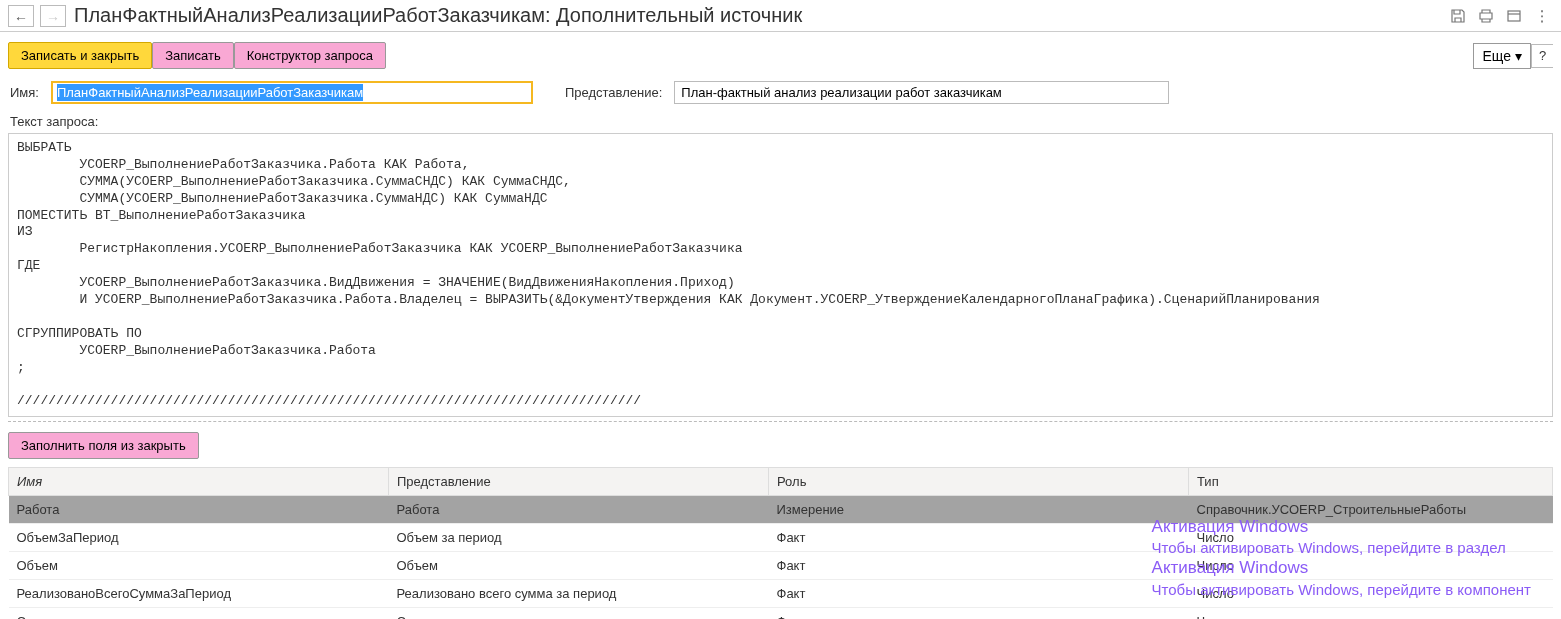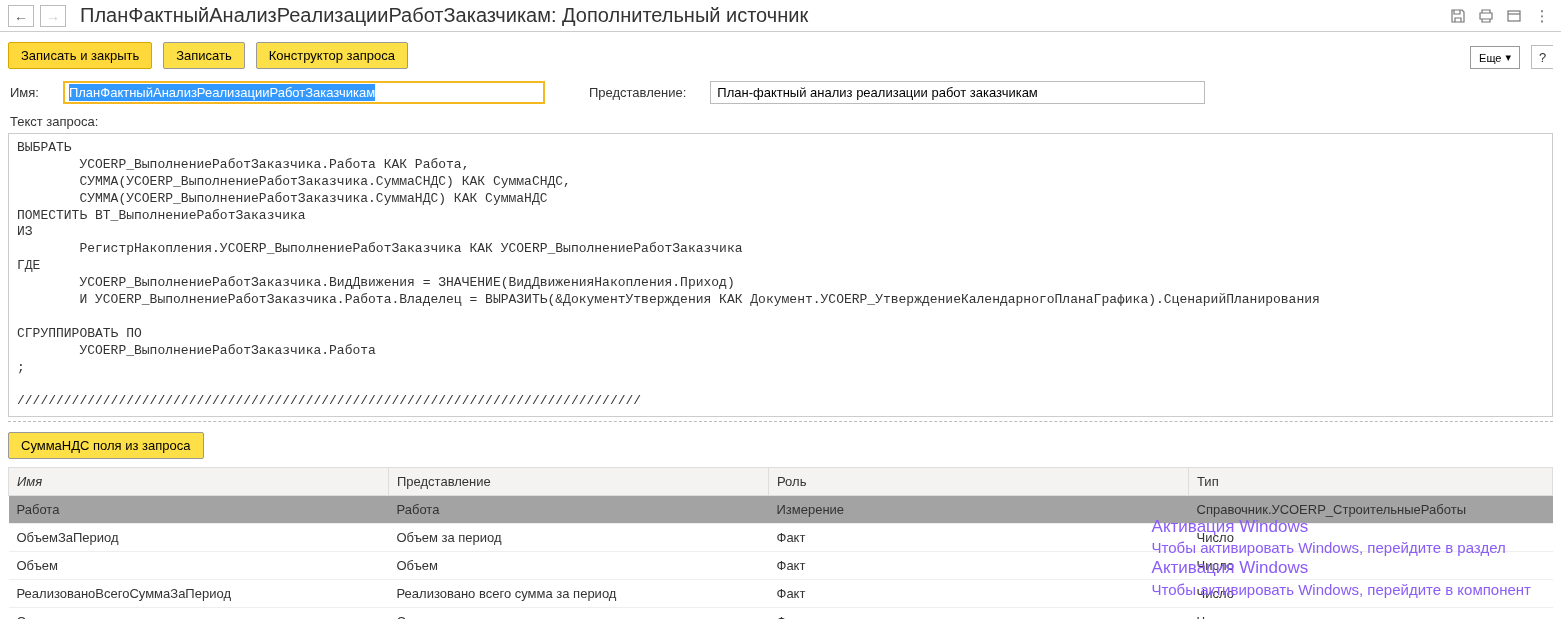--- a/index.html
+++ b/index.html
@@ -26,69 +26,69 @@
     display: inline-flex;
     align-items: center;
     justify-content: center;
     cursor: pointer;
     font-size: 14px;
     color: #555;
   }
   .nav-btn.disabled { color: #ccc; cursor: default; }
   .page-title {
     font-size: 20px;
-    margin-left: 8px;
+    margin-left: 2px;
     color: #333;
   }
   .topbar-spacer { flex: 1; }
   .icon-btn {
     width: 22px;
     height: 22px;
     display: inline-flex;
     align-items: center;
     justify-content: center;
     cursor: pointer;
     color: #666;
     font-size: 15px;
   }
   .toolbar {
     display: flex;
-    align-items: flex-end;
+    align-items: center;
     padding: 10px 8px 8px 8px;
-    gap: 11px;
+    gap: 0;
   }
   .btn {
     padding: 5px 12px;
     border: 1px solid #999;
-    background: #fde047;
+    background: #f9a8d4;
     cursor: pointer;
     font-size: 13px;
     border-radius: 2px;
   }
   .btn-primary {
     background: #ffd83b;
     border: 1px solid #d4a800;
     font-weight: normal;
   }
   .btn-more {
     padding: 4px 8px;
     border: 1px solid #999;
     background: #fff;
     cursor: pointer;
-    font-size: 11px;
+    font-size: 14px;
     display: inline-flex;
     align-items: center;
     gap: 4px;
   }
   .toolbar-spacer { flex: 1; }
   .form-row {
     display: flex;
     align-items: center;
     padding: 4px 10px 8px 10px;
-    gap: 24px;
+    gap: 12px;
   }
   .form-label { font-size: 13px; color: #333; }
   .input-name-content {
     background: #3399ff;
     color: #fff;
     padding: 1px 0;
   }
   .input-name-wrapper {
     width: 482px;
     padding: 2px 4px;
@@ -238,21 +238,21 @@
 
 СГРУППИРОВАТЬ ПО
         УСОERP_ВыполнениеРаботЗаказчика.Работа
 ;
 
 ////////////////////////////////////////////////////////////////////////////////</div>
 
 <div class="divider"></div>
 
 <div class="fill-btn-row">
-  <button class="btn">СуммаНДС поля из запроса</button>
+  <button class="btn">Заполнить поля из закрыть</button>
 </div>
 
 <div class="table-wrapper">
   <table class="fields">
     <thead>
       <tr>
         <th class="col-name">Имя</th>
         <th class="col-repr">Представление</th>
         <th class="col-role">Роль</th>
         <th class="col-type">Тип</th>

